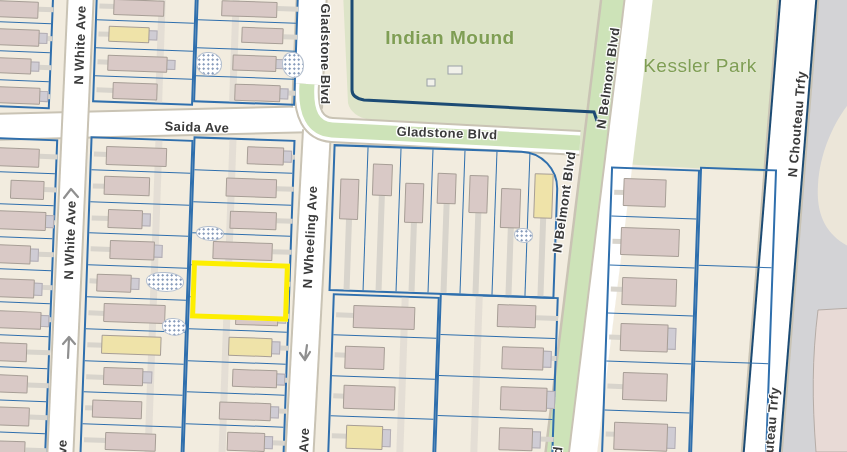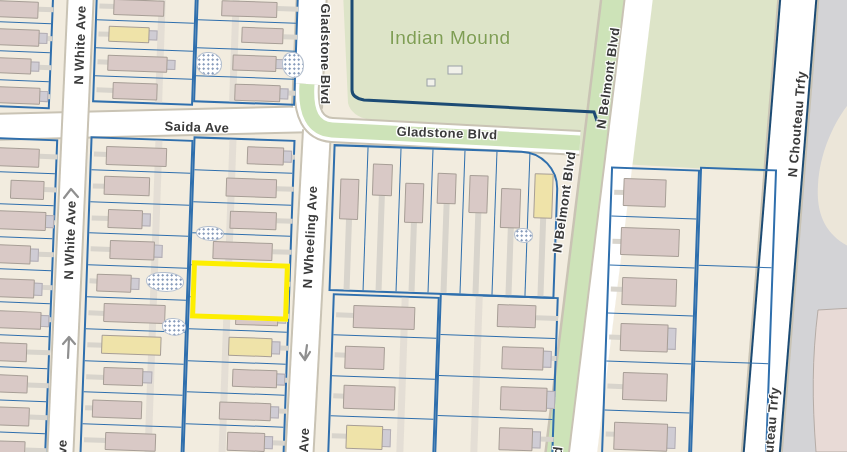--- a/index.html
+++ b/index.html
@@ -348,14 +348,15 @@
   <div class="street-label" style="left:325px;top:54px;transform:translate(-50%,-50%) rotate(90deg);">Gladstone Blvd</div>
   <div class="street-label" style="left:447px;top:133px;transform:translate(-50%,-50%) rotate(2deg);">Gladstone Blvd</div>
   <div class="street-label" style="left:310px;top:237px;transform:translate(-50%,-50%) rotate(-87deg);">N Wheeling Ave</div>
   <div class="street-label" style="left:302px;top:479px;transform:translate(-50%,-50%) rotate(-87deg);">N Wheeling Ave</div>
   <div class="street-label" style="left:608px;top:78px;transform:translate(-50%,-50%) rotate(-82deg);">N Belmont Blvd</div>
   <div class="street-label" style="left:564px;top:202px;transform:translate(-50%,-50%) rotate(-82deg);">N Belmont Blvd</div>
   <div class="street-label" style="left:551px;top:497px;transform:translate(-50%,-50%) rotate(-82deg);">N Belmont Blvd</div>
   <div class="street-label" style="left:797px;top:124px;transform:translate(-50%,-50%) rotate(-85deg);">N Chouteau Trfy</div>
   <div class="street-label" style="left:770px;top:440px;transform:translate(-50%,-50%) rotate(-85deg);">N Chouteau Trfy</div>
 
-  <div class="park-label" style="left:450px;top:38px;transform:translate(-50%,-50%);">Indian Mound</div>
+  <div class="park-label" style="left:450px;top:38px;transform:translate(-50%,-50%);font-weight:bold;">Indian Mound</div>
+  <div class="park-label" style="left:700px;top:66px;transform:translate(-50%,-50%);">Kessler Park</div>
 </div>
 
 </body></html>

